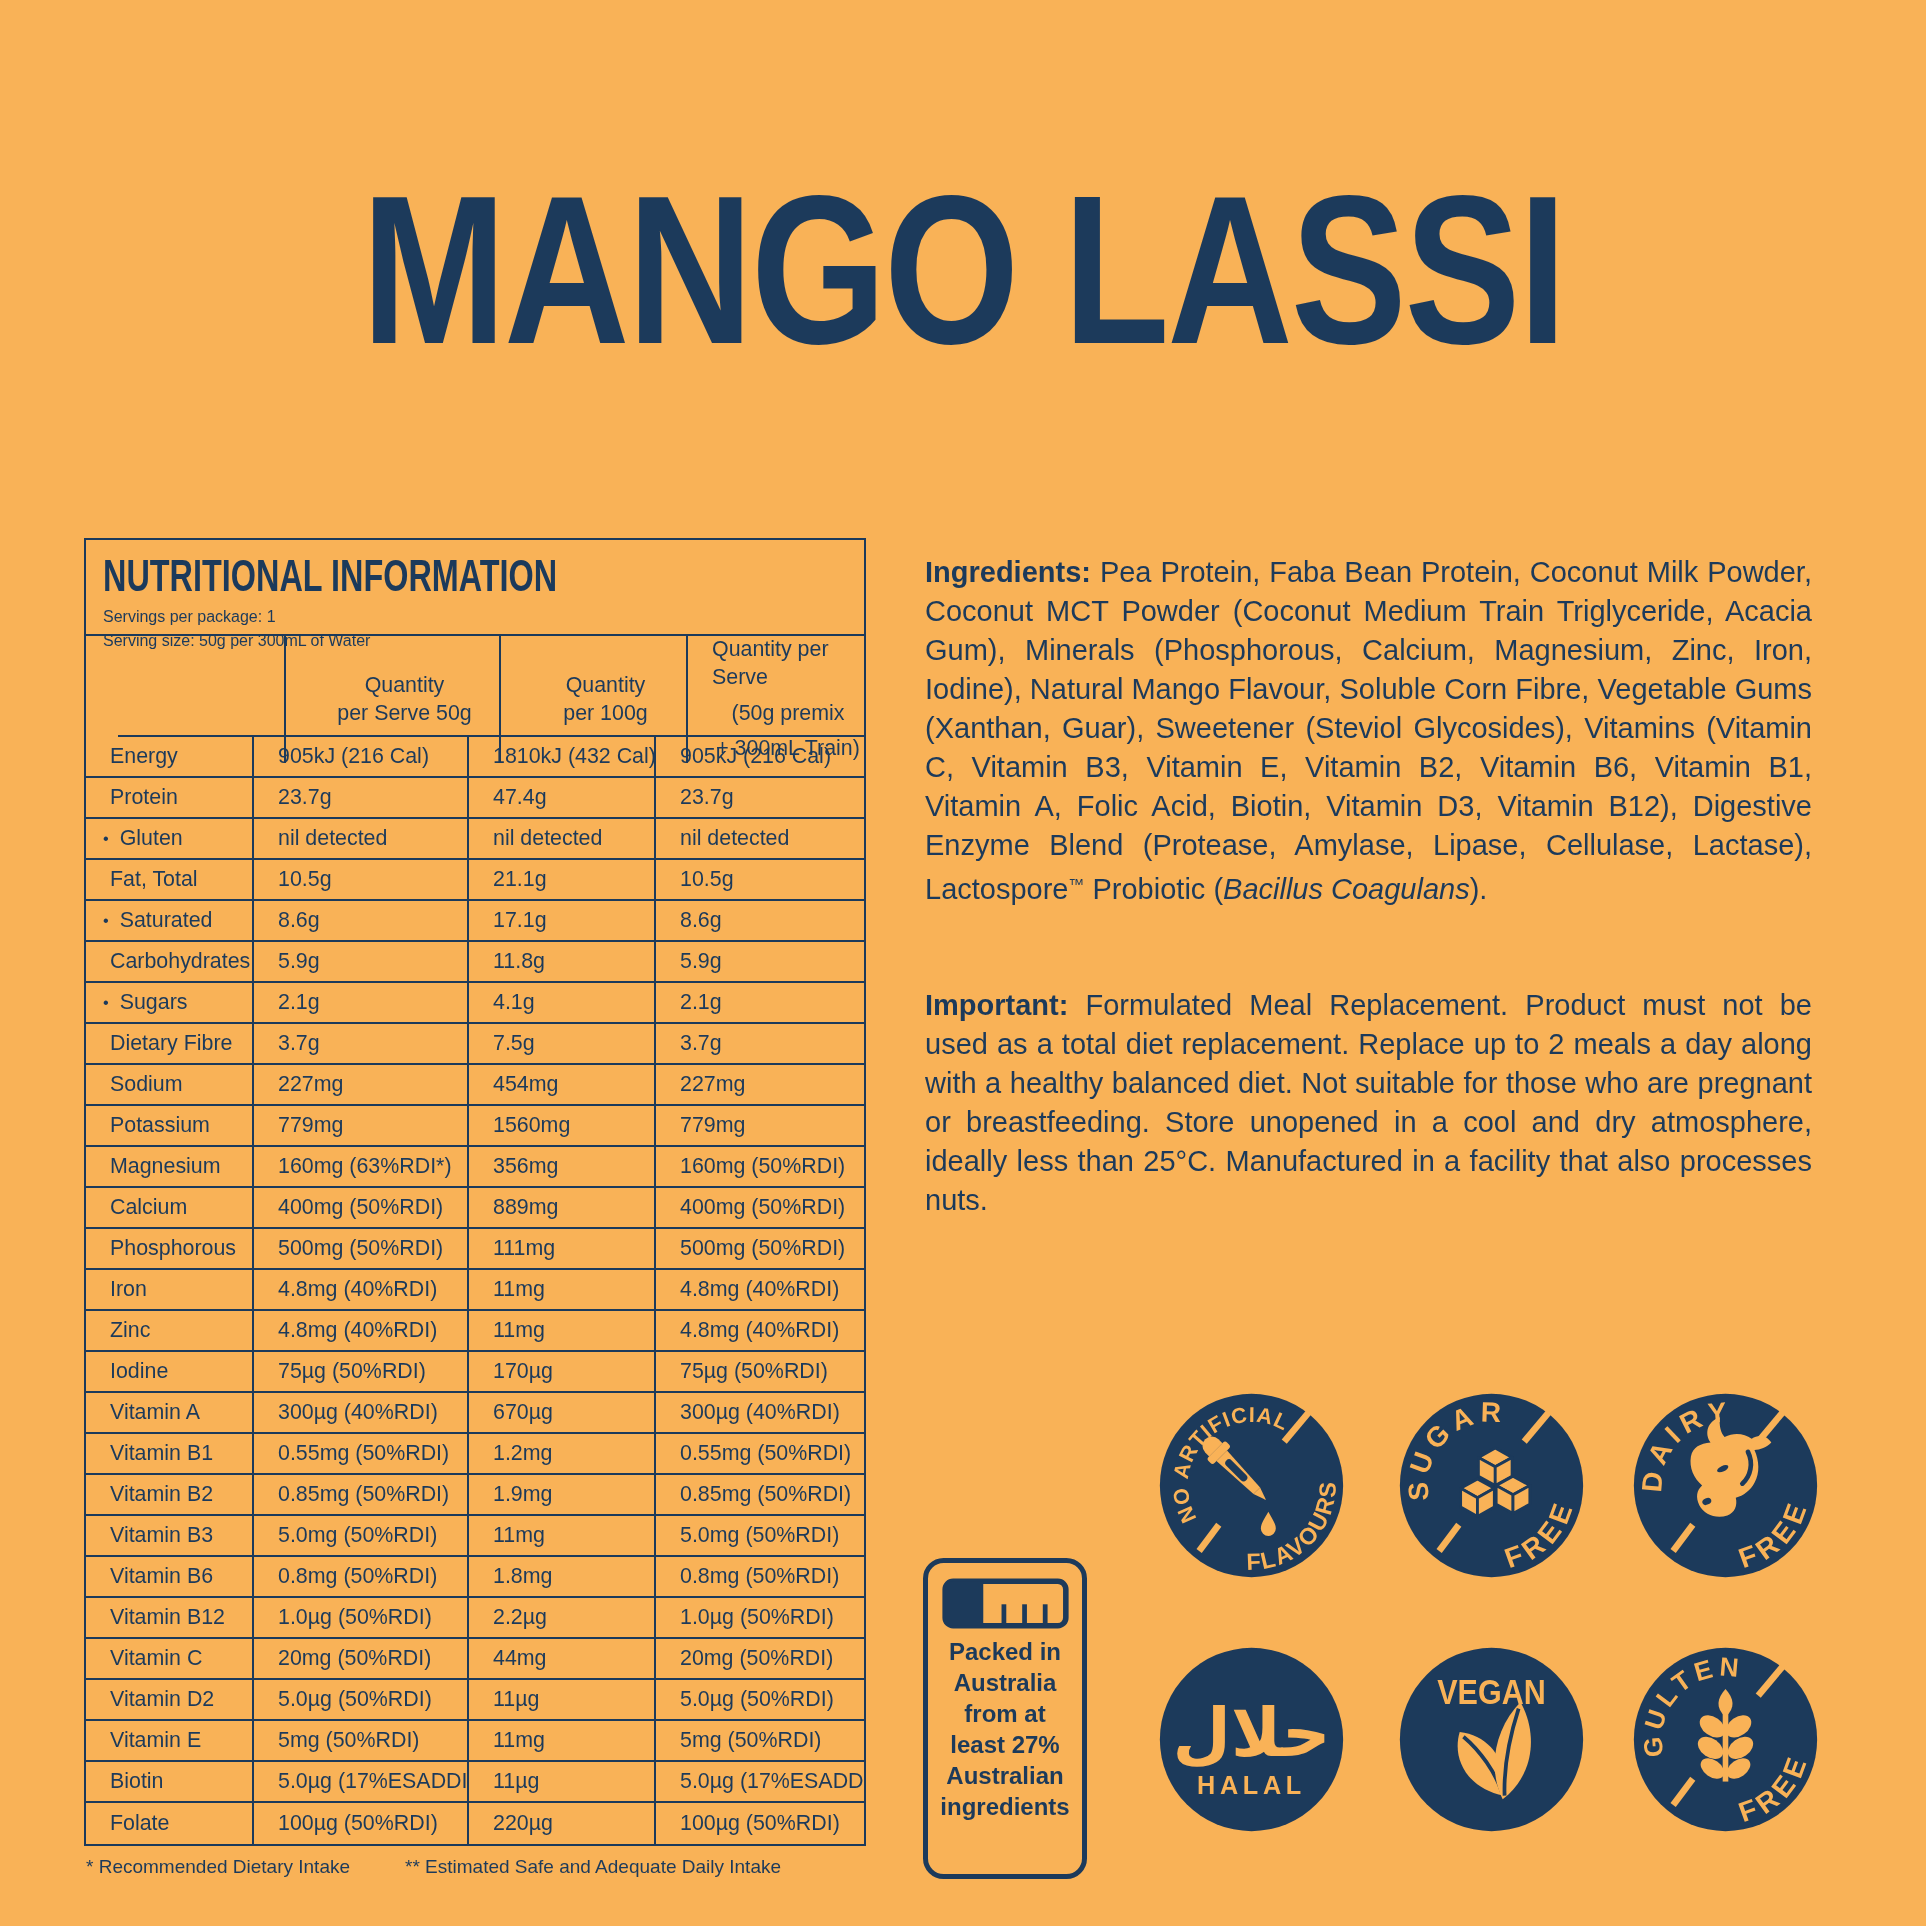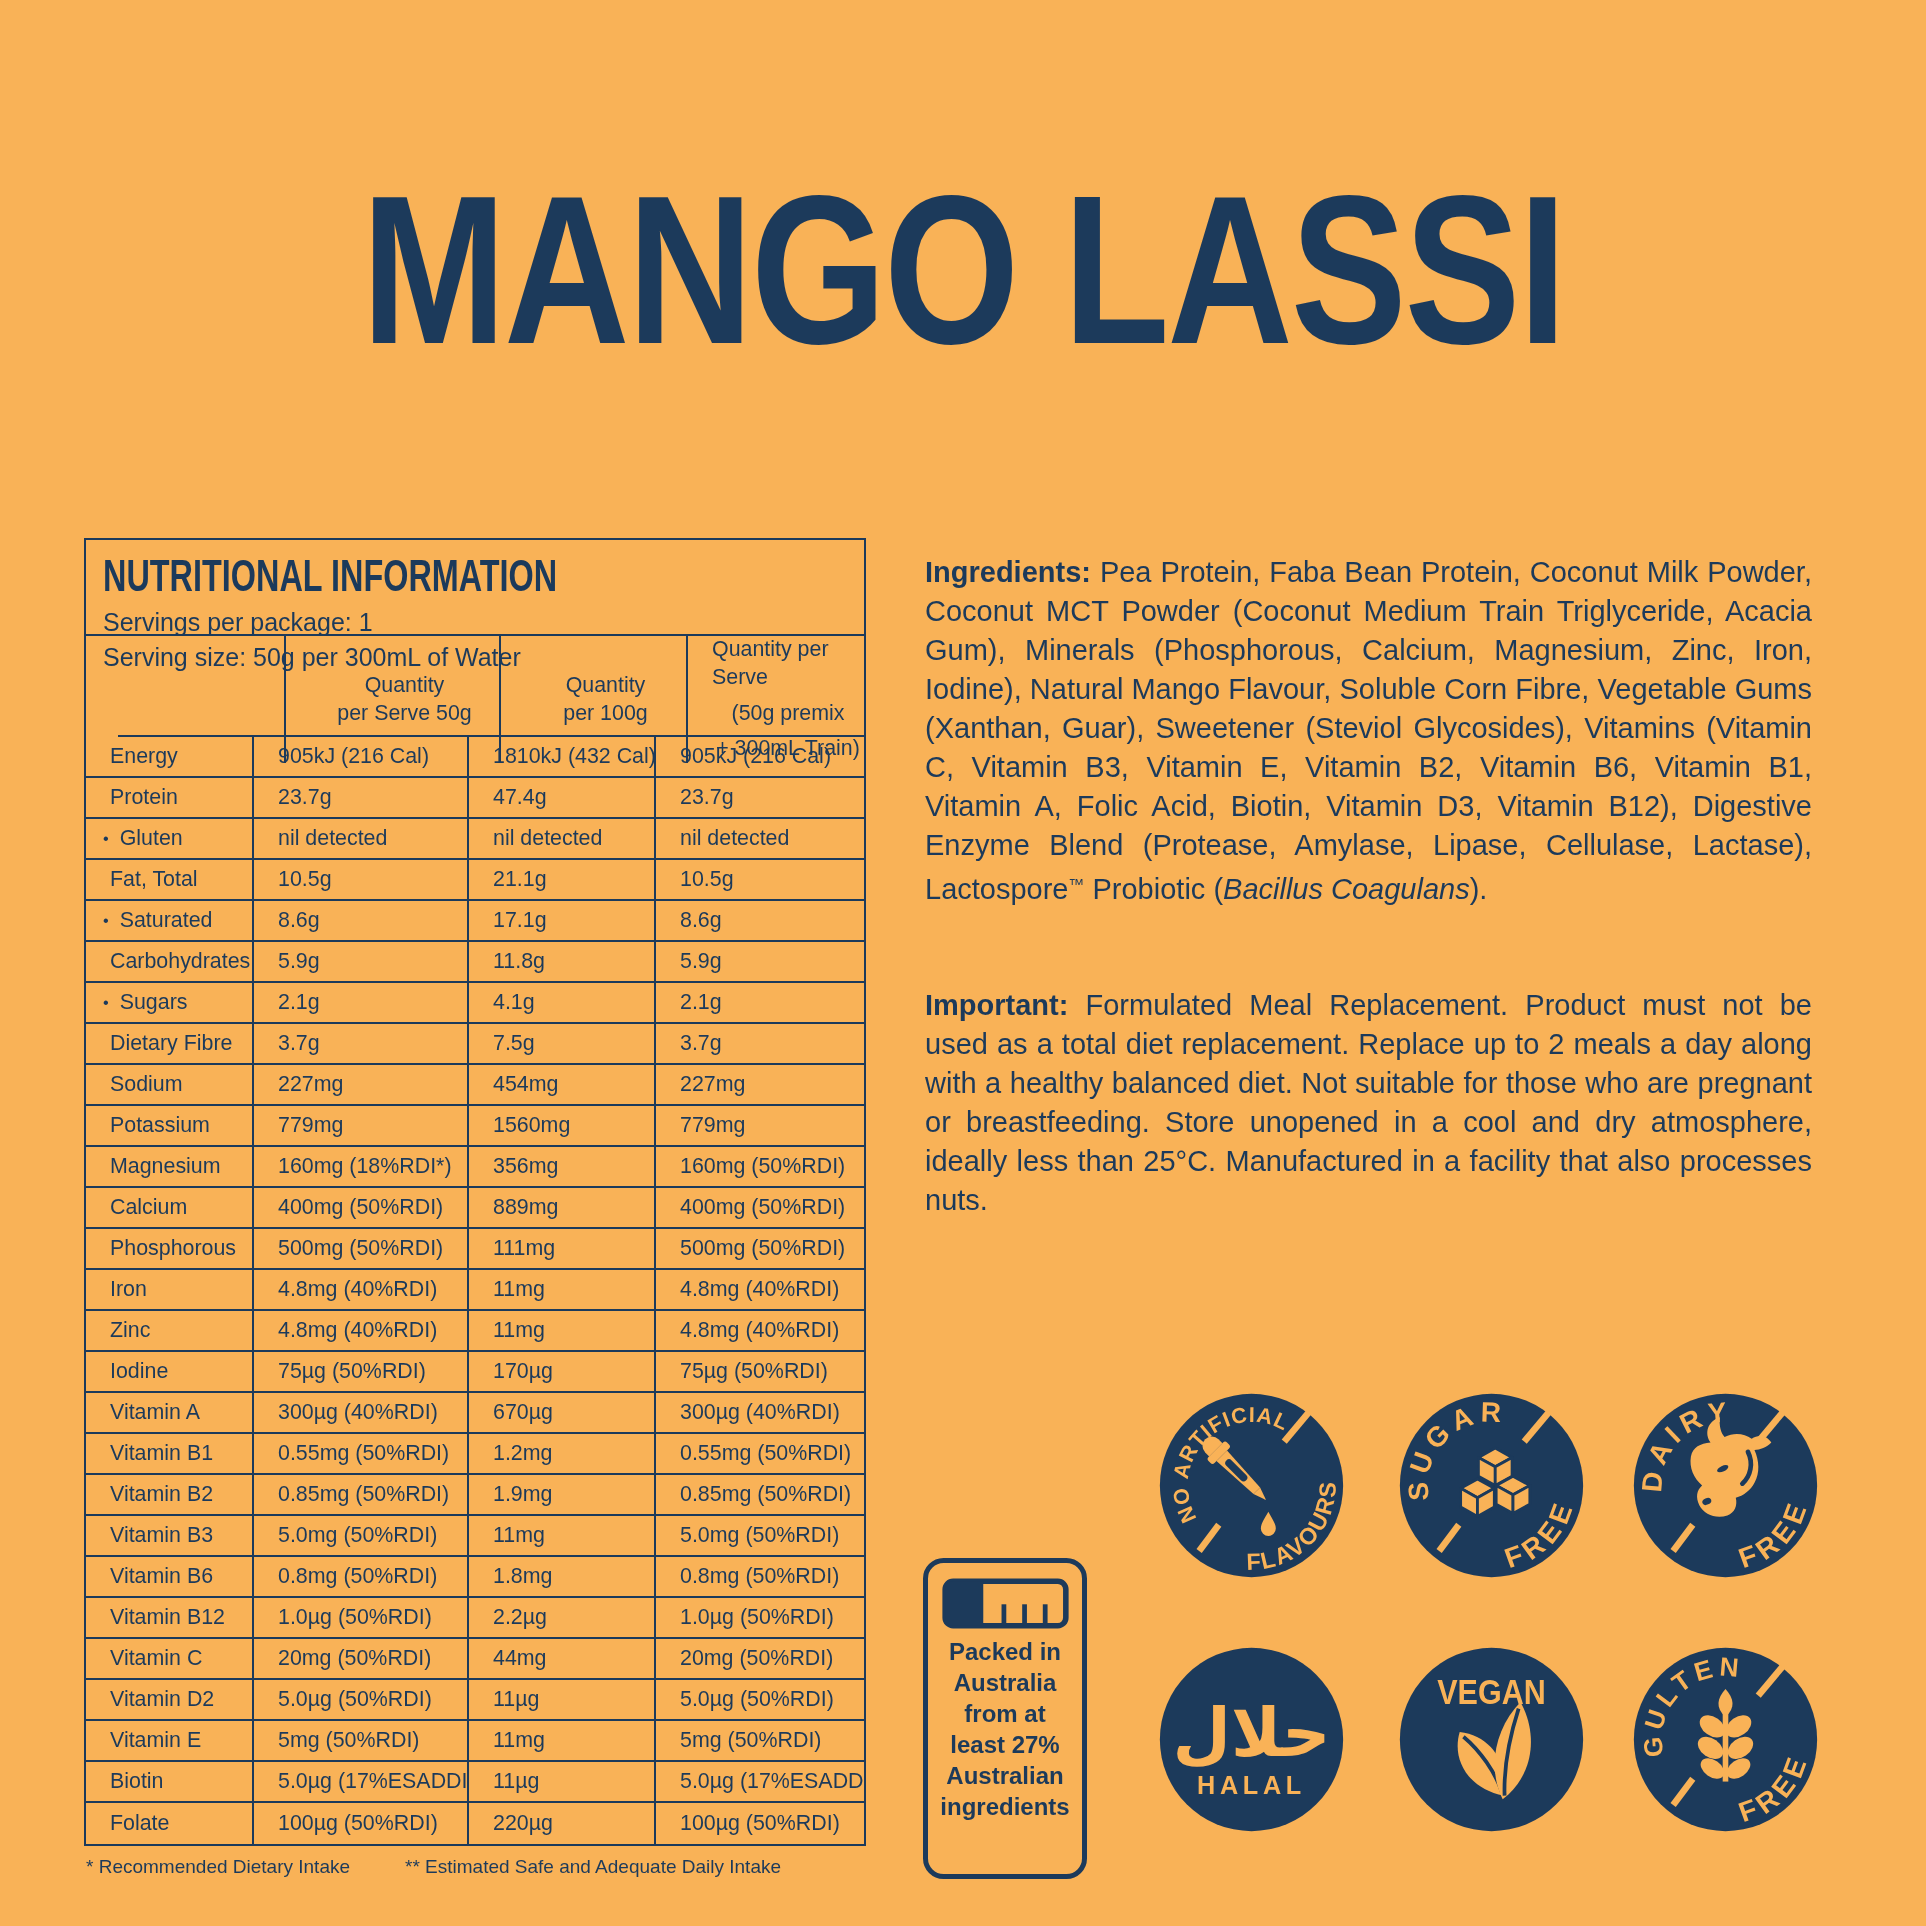--- a/index.html
+++ b/index.html
@@ -14,21 +14,21 @@
     font-size:212px;font-weight:bold;line-height:1;letter-spacing:-2.6px;
     transform:scaleX(0.82);transform-origin:center;white-space:nowrap;
   }
   
   .nutrition{
     position:absolute;left:84px;top:538px;width:782px;
     border:2.6px solid #1C3A5B;box-sizing:border-box;background:transparent;
   }
   .nt-header{border-bottom:2.6px solid #1C3A5B;box-sizing:border-box;height:96px;padding:10.3px 17px 0 17px;}
   .nt-title{font-size:45px;font-weight:bold;white-space:nowrap;transform:scaleX(0.72);transform-origin:left center;}
-  .nt-sub{font-size:25px;margin-top:4.3px;line-height:1.25}
+  .nt-sub{font-size:16px;margin-top:4.3px;line-height:1.25}
   .nt-colhead{display:grid;grid-template-columns:168px 215px 187px 1fr;height:101px;border-bottom:2.6px solid #1C3A5B;box-sizing:border-box;margin-left:32px;}
   .nt-colhead .cell{display:flex;flex-direction:column;justify-content:center;}
   .nt-colhead .cell div{line-height:1.3}
   .nt-row{display:grid;grid-template-columns:168px 215px 187px 1fr;height:41px;border-bottom:2.6px solid #1C3A5B;box-sizing:border-box;}
   .nt-row:last-child{border-bottom:none;}
   .cell{border-right:2.6px solid #1C3A5B;box-sizing:border-box;padding-left:24px;display:flex;align-items:center;font-size:21.4px;}
   .nt-row .cell{white-space:nowrap;overflow:hidden}
   .cell:last-child{border-right:none;gap:8px;}
   .cell.indent{padding-left:17px;}
   .bullet{font-size:16.3px;margin-right:11px;}
@@ -225,21 +225,21 @@
         </div>
         <div class="cell c3">
           <span>779mg</span>
         </div>
       </div>
       <div class="nt-row">
         <div class="cell c0">
           <span>Magnesium</span>
         </div>
         <div class="cell c1">
-          <span>160mg (18%RDI*)</span>
+          <span>160mg (63%RDI*)</span>
         </div>
         <div class="cell c2">
           <span>356mg</span>
         </div>
         <div class="cell c3">
           <span>160mg (50%RDI)</span>
         </div>
       </div>
       <div class="nt-row">
         <div class="cell c0">

